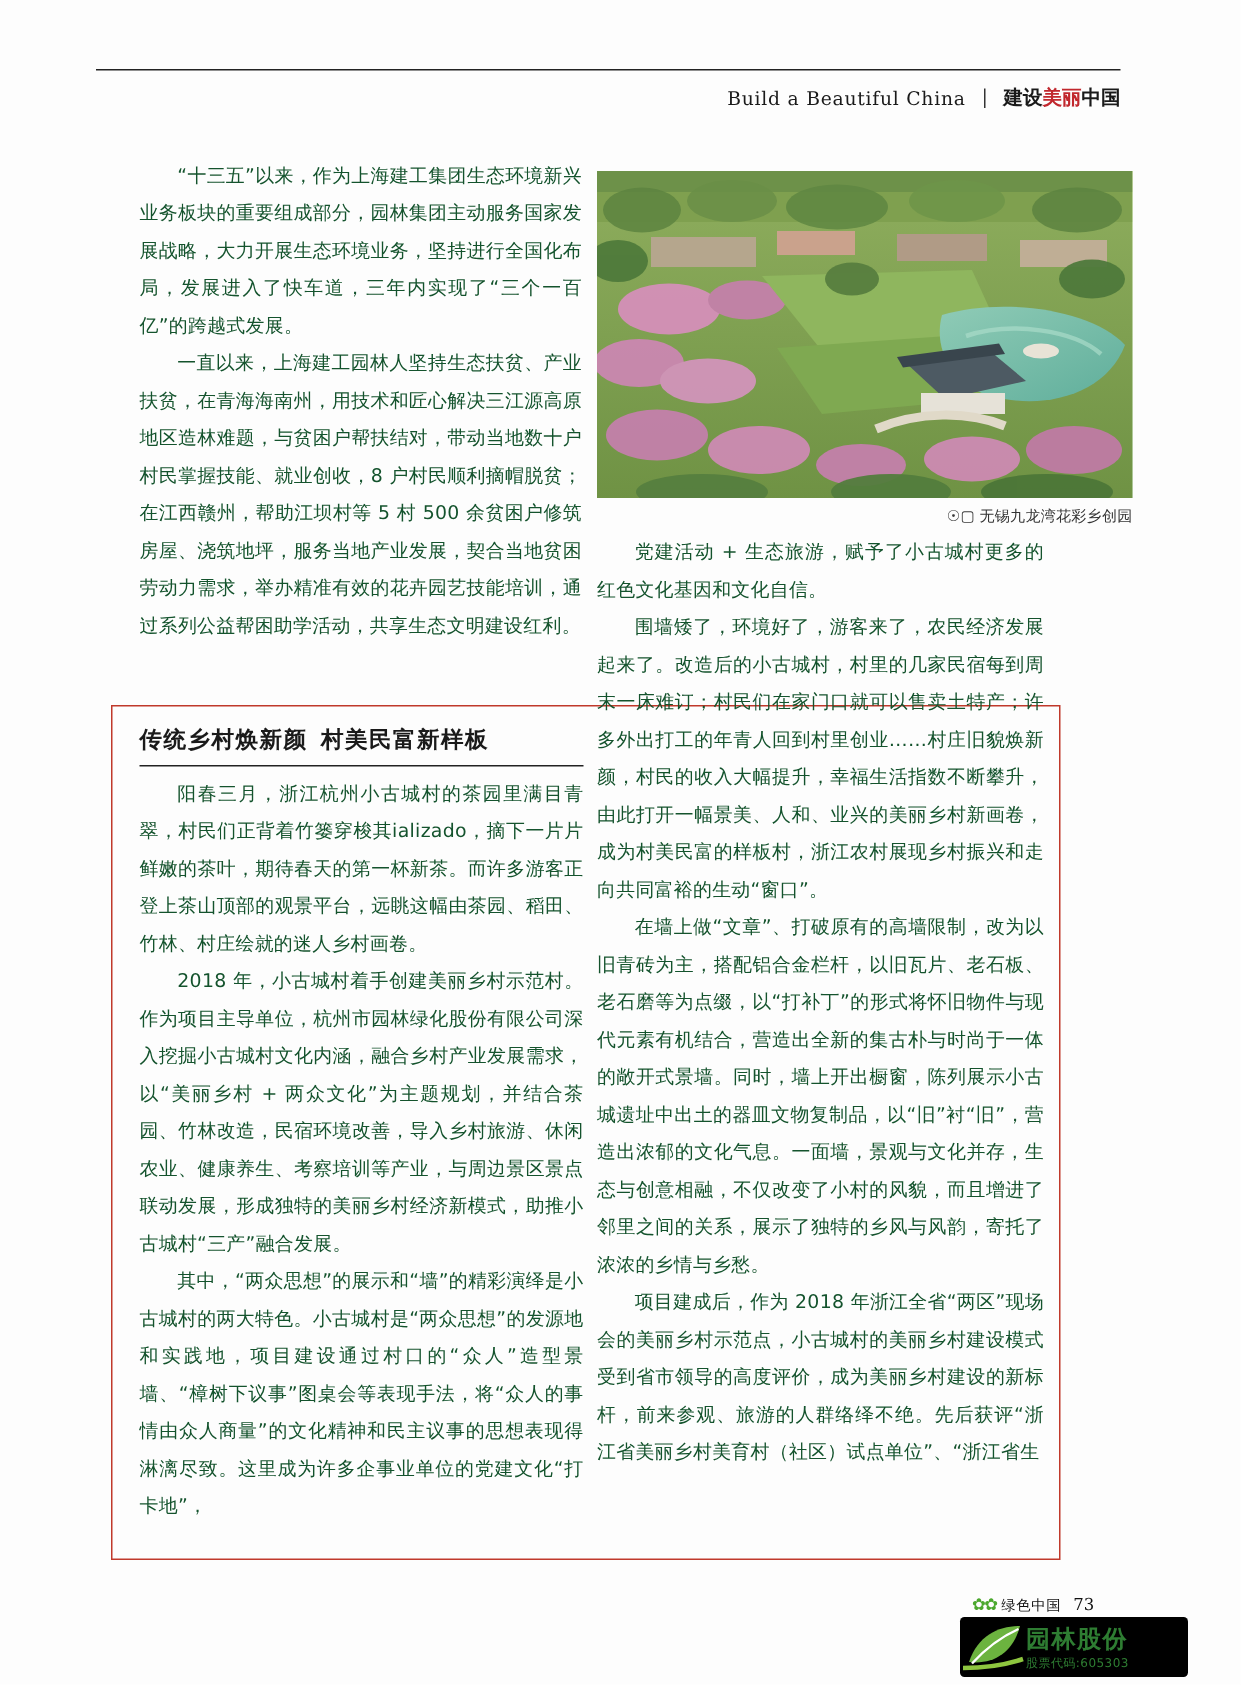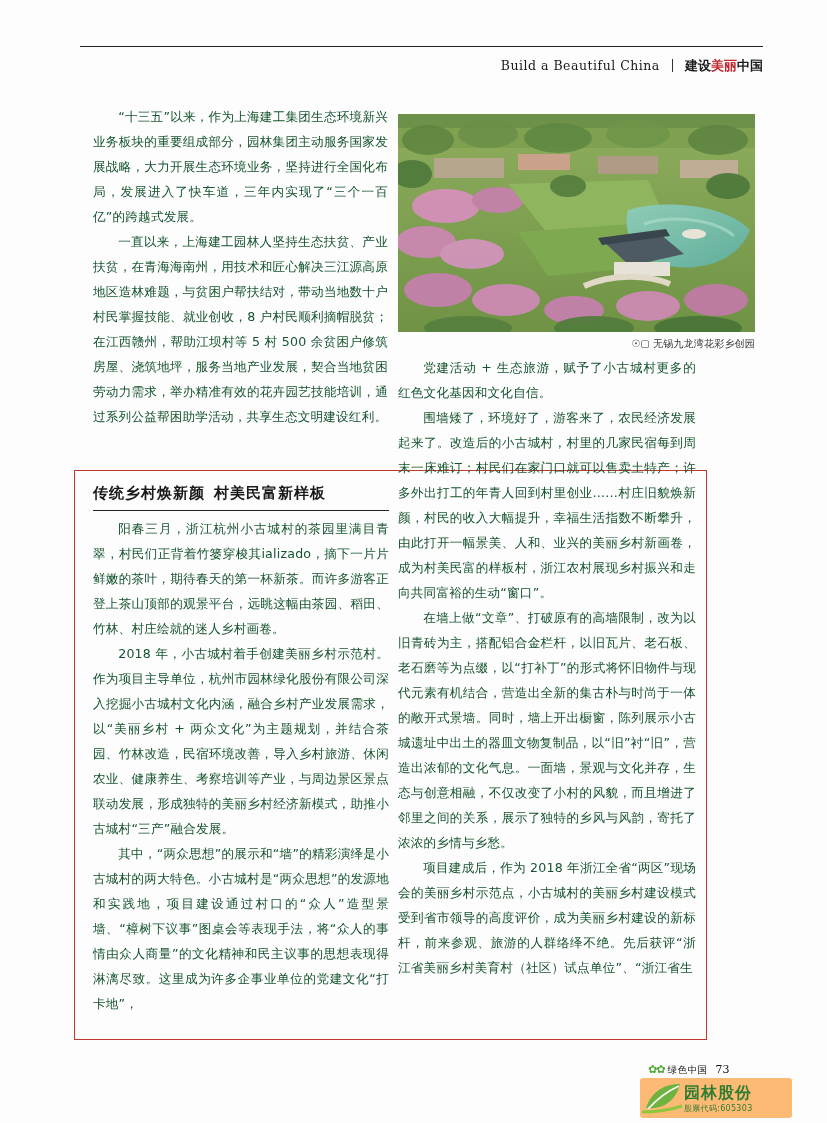--- a/index.html
+++ b/index.html
@@ -18,21 +18,21 @@
   .page {
     position: absolute;
     left: 0; top: 0;
     width: 827px;
     height: 1123px;
     background: #fdfdfd;
   }
   
   .header {
     position: absolute;
-    left: 80px;
+    left: 64px;
     top: 46px;
     width: 683px;
     border-top: 1.5px solid #222;
     padding-top: 8px;
     text-align: right;
   }
   .header-inner {
     display: inline-block;
     white-space: nowrap;
   }
@@ -166,21 +166,21 @@
     font-family: "DejaVu Serif", "Liberation Serif", serif;
     font-size: 11px;
     color: #111;
   }
   .logo {
     position: absolute;
     left: 640px;
     top: 1078px;
     width: 152px;
     height: 40px;
-    background: #fdba74;
+    background: #000000;
     border-radius: 3px;
     overflow: hidden;
   }
   .logo-svg {
     position: absolute;
     left: 0; top: 0;
   }
   .logo-text {
     position: absolute;
     left: 44px;

